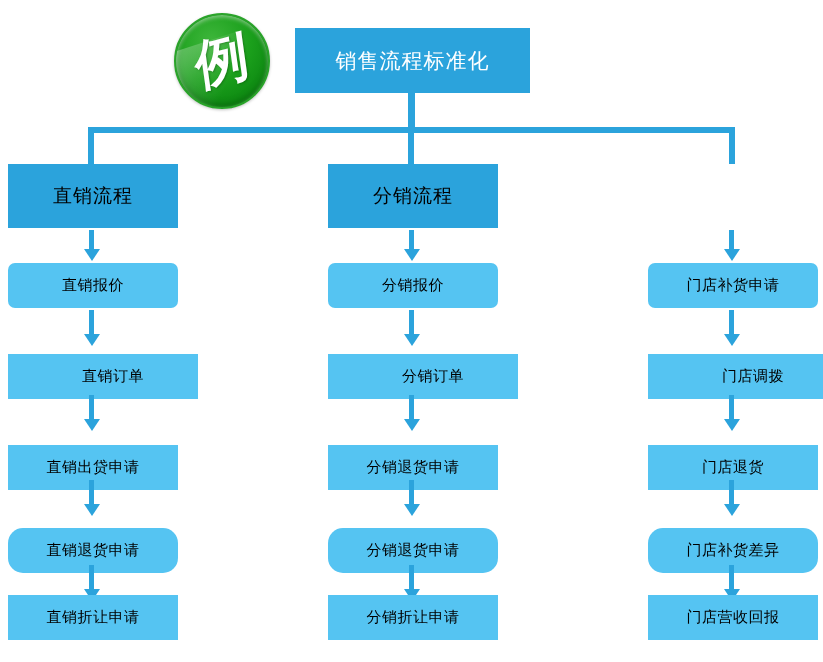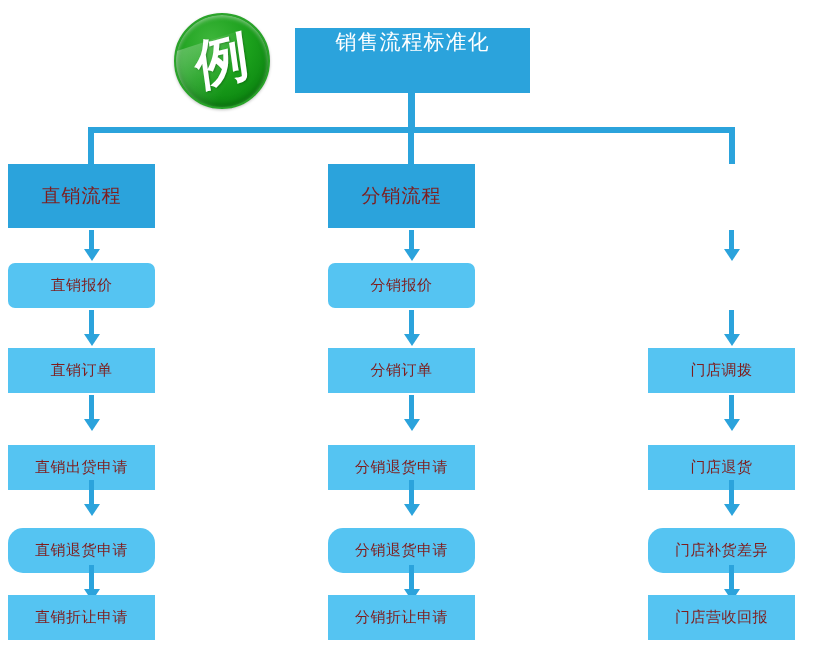--- a/index.html
+++ b/index.html
@@ -12,21 +12,21 @@
     position:relative;
     width:823px;height:662px;
     background:#fff;
     font-family:"Liberation Sans","DejaVu Sans",sans-serif;
     overflow:hidden;
   }
   
   .root-box{
     position:absolute;left:295px;top:28px;width:235px;height:65px;
     background:var(--primary-blue);
-    color:#fff;display:flex;align-items:flex-start;justify-content:center;
+    color:#fff;display:flex;align-items:center;justify-content:center;
     font-size:21px;letter-spacing:1px;
   }
   
   .badge{
     position:absolute;left:174px;top:13px;width:96px;height:96px;
     border-radius:50%;
     background:radial-gradient(circle at 38% 28%, #3eb63b 0%, #1ba01c 45%, #0e8a12 75%, #0a7a0e 100%);
     box-shadow:inset 0 2px 4px rgba(255,255,255,.45), inset 0 -3px 6px rgba(0,60,0,.35), 0 1px 3px rgba(0,0,0,.25);
     border:2px solid #2aa32a;
     box-sizing:border-box;
@@ -52,28 +52,28 @@
   .conn-drop{top:133px;width:6px;height:31px;}
   .conn-drop.d1{left:88px;}
   .conn-drop.d2{left:408px;}
   .conn-drop.d3{left:729px;}
   
   .col{position:absolute;top:164px;width:167px;height:490px;}
   .col.c1{left:8px;}
   .col.c2{left:328px;}
   .col.c3{left:648px;}
   .node{
-    position:absolute;left:0;width:147px;
-    color:#7f1d1d;display:flex;align-items:center;justify-content:center;
+    position:absolute;left:0;width:170px;
+    color:#000000;display:flex;align-items:center;justify-content:center;
     text-align:center;
   }
   .node.header{top:0;height:64px;background:var(--primary-blue);font-size:19px;letter-spacing:1px;}
   .node.item{height:45px;background:var(--light-blue);font-size:15px;letter-spacing:.5px;}
   .node.i0{top:99px;border-radius:7px;}
-  .node.i1{top:184px;}
+  .node.i1{top:190px;padding-left:20px;}
   .node.i2{top:269px;margin-top:12px;}
   .node.i3{top:364px;border-radius:15px;}
   .node.i4{top:431px;}
   
   .arrow{position:absolute;left:0;width:167px;display:flex;flex-direction:column;align-items:center;}
   .arrow .stem{width:5px;background:var(--primary-blue);flex:1 1 auto;}
   .arrow .head{width:0;height:0;border-left:8px solid transparent;border-right:8px solid transparent;border-top:12px solid var(--primary-blue);flex:0 0 auto;}
   .arrow.a0{top:66px;height:31px;}
   .arrow.a1{top:146px;height:36px;}
   .arrow.a2{top:231px;height:36px;}
@@ -179,20 +179,23 @@
     <div class="node item i4">
         <span>分销折让申请</span>
       </div>
   </div>
 
   <div class="col c3">
     <div class="arrow a0">
         <div class="stem"></div>
         <div class="head"></div>
       </div>
+    <div class="node item i0">
+        <span>门店补货申请</span>
+      </div>
     <div class="arrow a1">
         <div class="stem"></div>
         <div class="head"></div>
       </div>
     <div class="node item i1">
         <span>门店调拨</span>
       </div>
     <div class="arrow a2">
         <div class="stem"></div>
         <div class="head"></div>

